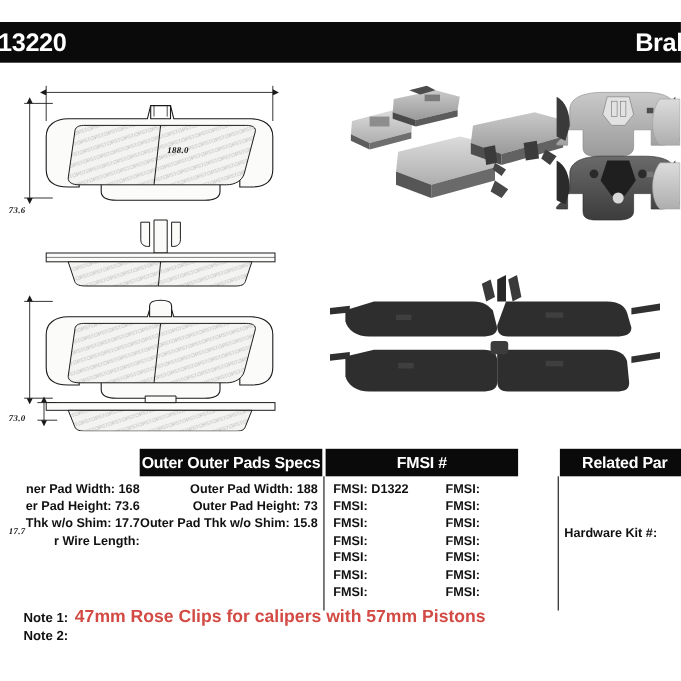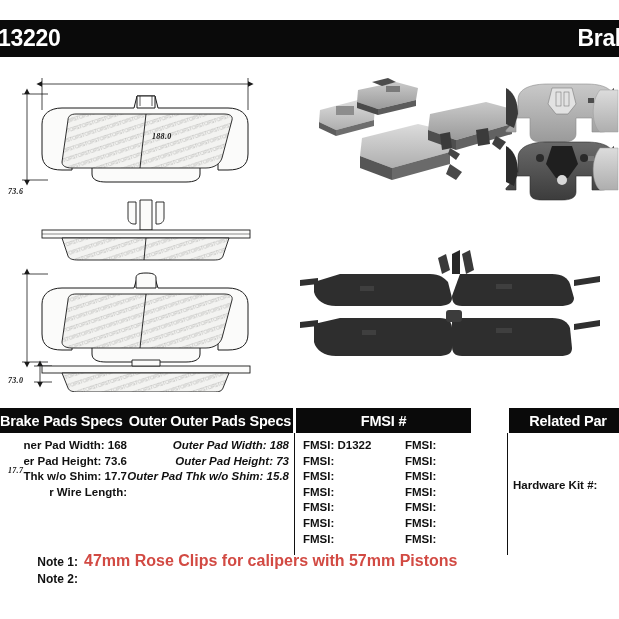--- a/index.html
+++ b/index.html
@@ -45,29 +45,29 @@
   }
   .th-inner{left:0;width:127px;justify-content:flex-start;padding-left:0;}
   .th-outer{left:127px;width:166px;}
   .th-fmsi{left:296px;width:175px;}
   .th-related{left:509px;width:118px;justify-content:center;}
 
   .col{position:absolute;font-size:11.5px;font-weight:bold;color:#111;}
   .row-line{line-height:15.6px;white-space:nowrap;}
 
   .col-inner{left:0;top:30px;width:127px;text-align:right;}
-  .col-outer{left:127px;top:30px;width:166px;text-align:right;padding-right:4px;box-sizing:border-box;font-style:italic;}
+  .col-outer{left:127px;top:30px;width:166px;text-align:right;padding-right:4px;box-sizing:border-box;}
   .col-fmsi-a{left:303px;top:30px;}
   .col-fmsi-b{left:405px;top:30px;}
   .col-related{left:513px;top:30px;margin-top:40px;}
 
   .vline{position:absolute;width:1px;background:#111;}
 
   
-  .notes{position:absolute;left:0;top:552px;width:502px;margin-left:16px;}
+  .notes{position:absolute;left:0;top:552px;width:502px;}
   .note-row{display:flex;align-items:baseline;line-height:17px;}
   .note-label{
     width:68px;text-align:right;font-size:12px;font-weight:bold;color:#111;
     padding-right:6px;box-sizing:border-box;
   }
   .note-value{font-size:16px;font-weight:bold;color:#d24a43;white-space:nowrap;}
 </style>
 </head>
 <body>
 
@@ -156,21 +156,21 @@
       <rect x="42" y="304" width="208" height="7" fill="#fbfbfa"></rect>
       <path d="M132,298 L132,304 L160,304 L160,298 Z" fill="#fbfbfa"></path>
       <path d="M62,311 L68,326 C69,329 73,330 78,330 L214,330 C219,330 222,329 223,326
                L229,311 Z" fill="url(#hatch)"></path>
     </g>
   </svg>
 
   <span class="dim-label" style="left:132px;top:70px;margin-left:20px;">188.0</span>
   <span class="dim-label" style="left:8px;top:125px;">73.6</span>
   <span class="dim-label" style="left:8px;top:314px;">73.0</span>
-  <span class="dim-label" style="left:8px;top:404px;">17.7</span>
+  <span class="dim-label" style="left:8px;top:416px;">17.7</span>
 </div>
 
 <div class="photo-panel">
   <svg width="319" height="330" viewBox="0 0 319 330">
     <defs>
       <linearGradient id="gmid" x1="0" y1="0" x2="0" y2="1">
         <stop offset="0%" stop-color="#c9c9c9"></stop>
           <stop offset="100%" stop-color="#9a9a9a"></stop>
       </linearGradient>
       <linearGradient id="gdark" x1="0" y1="0" x2="0" y2="1">
@@ -264,21 +264,20 @@
       <rect x="146" y="248" width="16" height="12" rx="3" fill="#3c3c3c"></rect>
       <rect x="62" y="268" width="14" height="5" fill="#3f3f3f"></rect>
       <rect x="196" y="266" width="16" height="5" fill="#3f3f3f"></rect>
     </g>
   </svg>
 </div>
 
 <div class="spec-table">
 
   <div class="thead">
-    <div class="th th-inner">Brake Pads Specs</div>
     <div class="th th-outer">Outer Outer Pads Specs</div>
     <div class="th th-fmsi">FMSI #</div>
     <div class="th th-related">Related Par</div>
   </div>
 
   <div class="vline" style="left:294px;top:25px;height:122px;"></div>
   <div class="vline" style="left:507px;top:25px;height:122px;"></div>
 
   <div class="col col-inner">
     <div class="row-line">ner Pad Width: 168</div>

